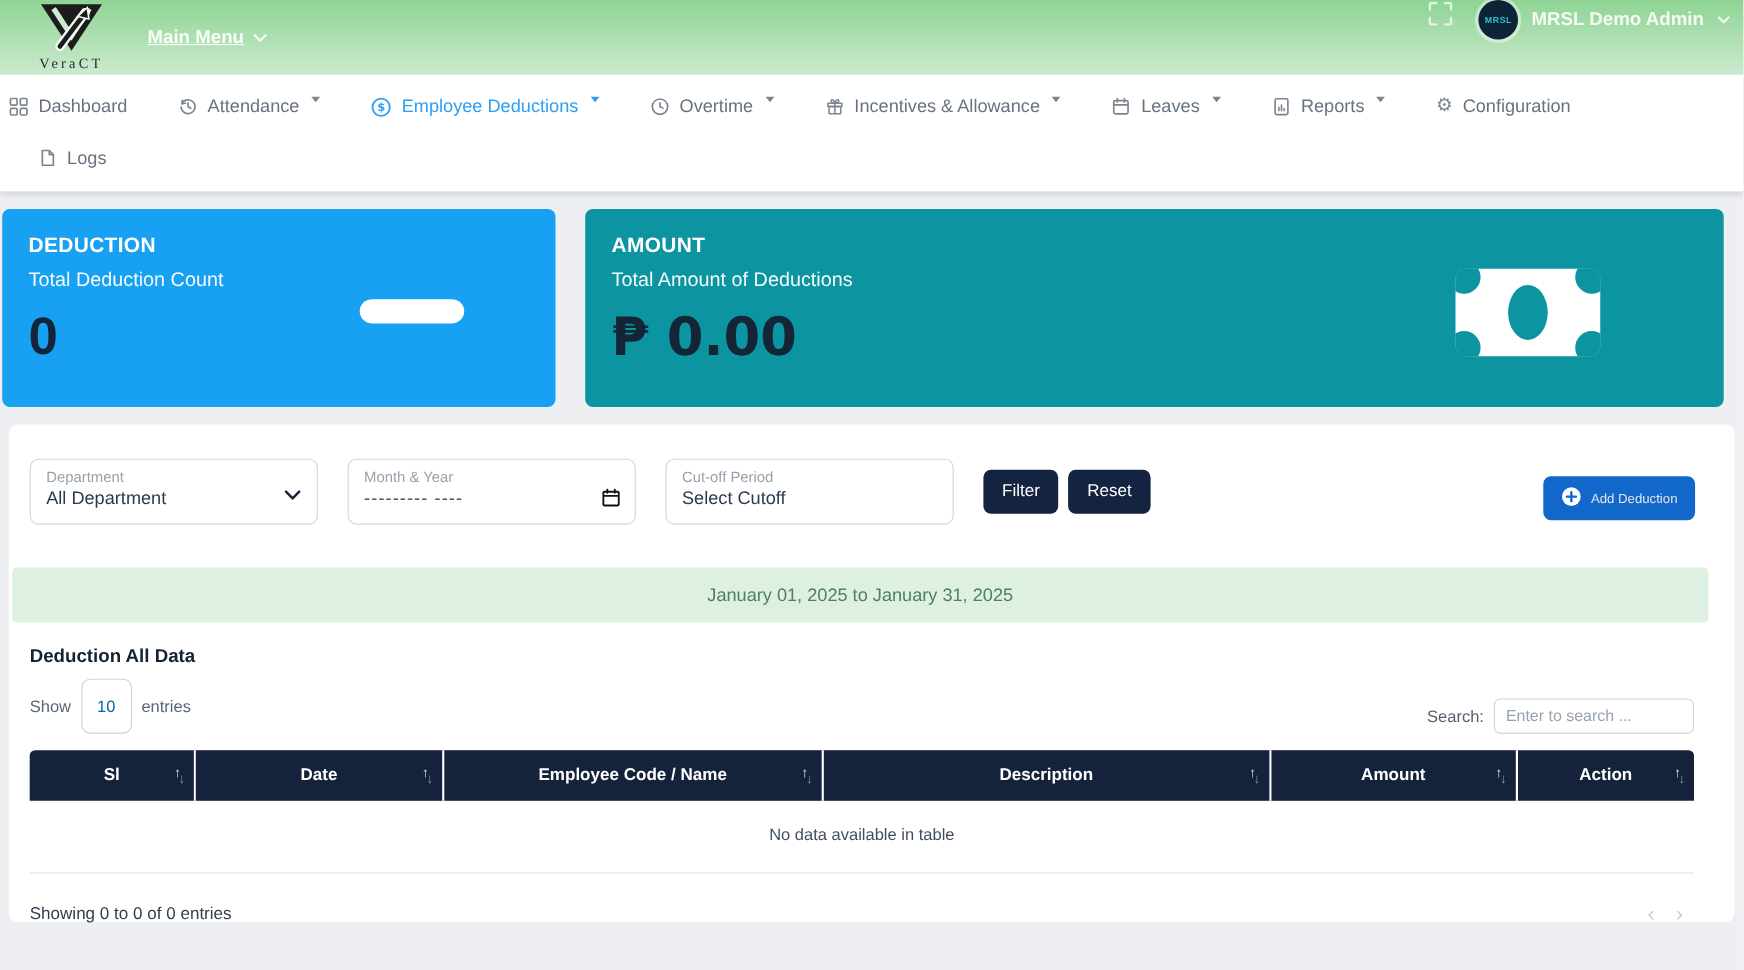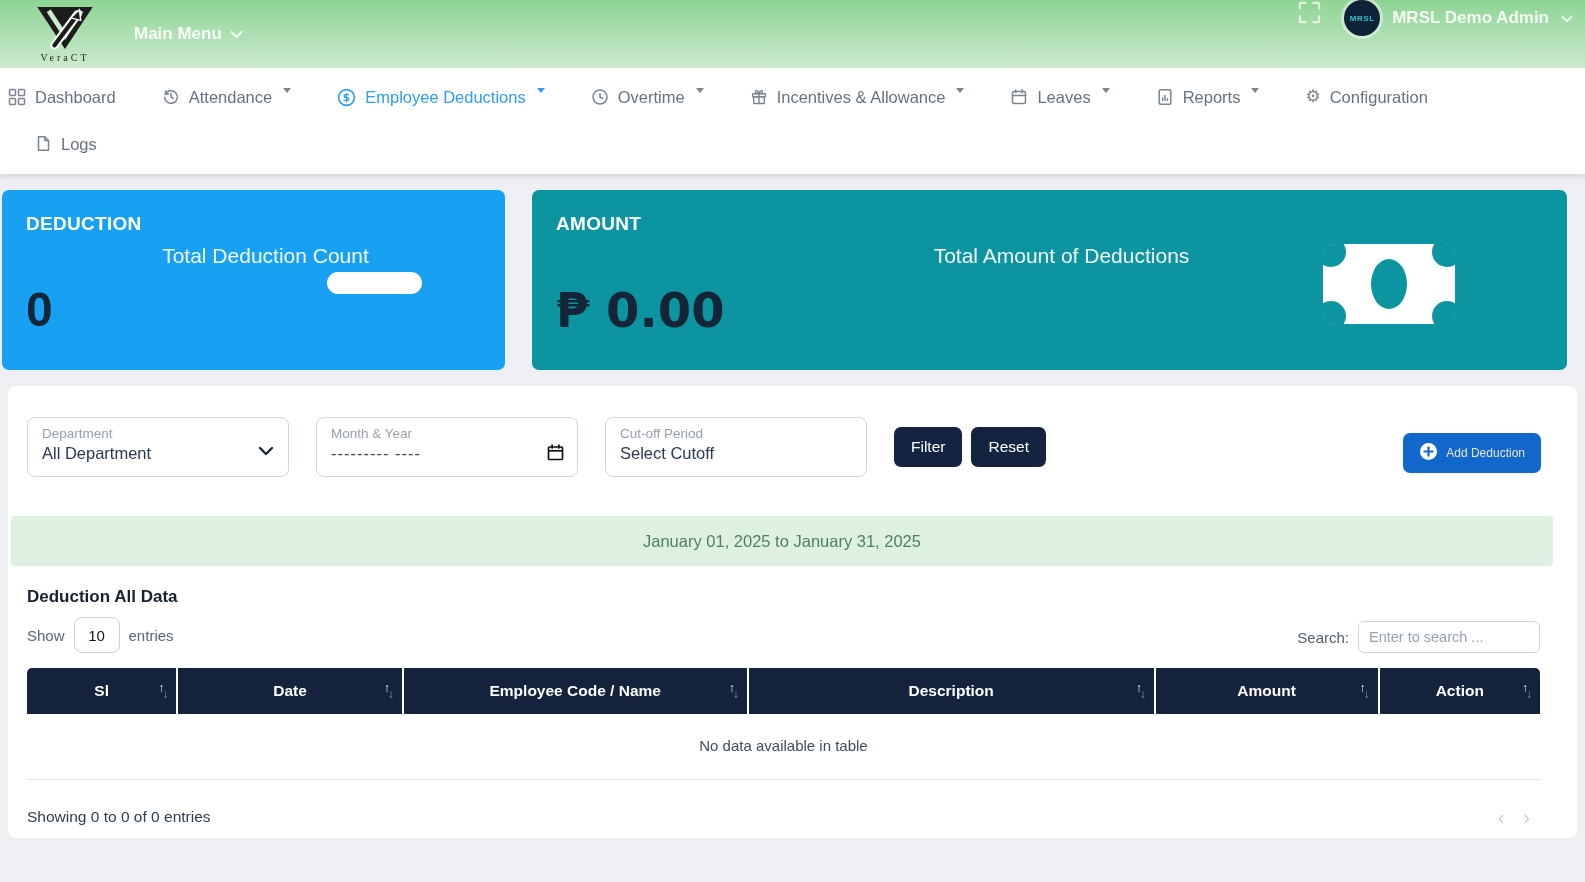--- a/index.html
+++ b/index.html
@@ -3,24 +3,24 @@
 <meta charset="utf-8">
 <style>
   * { margin:0; padding:0; box-sizing:border-box; }
   html,body { width:1585px; height:882px; overflow:hidden; background:#edeff2;
     font-family:"Liberation Sans","DejaVu Sans",sans-serif; }
 
   
   .topbar { height:68px; background:linear-gradient(180deg,#8ed494 0%,#cdeacf 100%);
     display:flex; align-items:center; position:relative; }
   .brand { display:flex; flex-direction:column; align-items:center; margin-left:22px; width:86px; }
-  .brand-text { font-family:"Liberation Serif",serif; font-size:10px; letter-spacing:3px;
+  .brand-text { font-family:"Liberation Serif",serif; font-size:13px; letter-spacing:3px;
     color:#222c24; margin-top:-2px; }
   .main-menu { display:flex; align-items:center; gap:8px; margin-left:26px;
-    color:rgba(255,255,255,.92); font-size:17px; font-weight:600; cursor:pointer; }
+    color:rgba(255,255,255,.92); font-size:17px; font-weight:600; cursor:pointer;text-decoration:underline; }
   .topbar-right { position:absolute; right:12px; top:0; height:68px; display:flex; align-items:flex-start; gap:22px; }
   .fs-btn { cursor:pointer; display:flex; }
   .user-chip { display:flex; align-items:center; gap:12px; cursor:pointer; }
   .avatar { width:36px; height:36px; border-radius:50%; background:#0e2238;
     box-shadow:0 0 0 3px rgba(255,255,255,.45); display:flex; align-items:center; justify-content:center; }
   .avatar span { color:#2ec1ca; font-size:8px; font-weight:bold; letter-spacing:.5px; }
   .user-name { color:#f4fbf4; font-size:17px; font-weight:600; }
 
   
   .navbar { background:#fff; box-shadow:0 3px 5px rgba(30,40,60,.12); padding:20px 0 20px 0; position:relative; z-index:2; }
@@ -35,21 +35,21 @@
   .nav-item.active .caret { border-top-color:#2d9ef3; }
   .nicon { display:flex; align-items:center; }
   .gear-glyph { font-family:"DejaVu Sans",sans-serif; font-size:17px; color:#7b858f; line-height:1; }
 
   
   .cards-row { display:flex; gap:27px; margin:16px 18px 0 2px; }
   .scard { height:180px; border-radius:7px; position:relative; color:#fff; padding:23px 0 0 24px; }
   .scard.deduction { width:503px; background:#18a0f2; }
   .scard.amount { flex:1; background:#0d94a1; }
   .scard-title { font-size:19px; font-weight:bold; letter-spacing:.3px; }
-  .scard-sub { font-size:21px; margin-top:9px; color:#f2fafd;text-align:center; }
+  .scard-sub { font-size:18px; margin-top:9px; color:#f2fafd; }
   .scard-value { font-size:48px; font-weight:bold; color:#132536; margin-top:18px; line-height:1; }
   .peso { font-family:"DejaVu Sans","Liberation Sans",sans-serif; }
   .pill { position:absolute; right:83px; top:82px; width:95px; height:22px; border-radius:11px; background:#fff; }
   .money-icon { position:absolute; right:112px; top:54px; }
 
   
   .main-card { background:#fff; border-radius:8px; margin:16px 8px 0 8px; height:452px; }
 
   .filter-row { display:flex; align-items:center; padding:31px 36px 0 19px; }
   .fbox { width:262px; height:60px; border:1px solid #ced6de; border-radius:8px;
@@ -67,22 +67,22 @@
   .btn-add { margin-left:auto; height:40px; background:#1267cb; color:#e5e5e5; border:none; border-radius:7px;
     font-size:12px; font-family:inherit; padding:0 16px; display:flex; align-items:center; gap:8px; cursor:pointer;margin-top:12px; }
 
   .banner { margin:39px 24px 0 3px; height:50px; background:#def0e2; border-radius:4px;
     display:flex; align-items:center; justify-content:center; font-size:16.5px; color:#4f8161; }
 
   .section-title { margin:21px 0 0 19px; font-size:17px; font-weight:bold; color:#15222f; }
 
   .controls-row { display:flex; align-items:flex-end; margin:10px 37px 0 19px; }
   .show-group { display:flex; align-items:center; gap:9px; font-size:15px; color:#5a6672; }
-  .entries-input { width:46px; height:36px; border:1px solid #c9d1d9; border-radius:8px;
-    text-align:center; font-size:15px; color:#0f172a; font-family:inherit; }
+  .entries-input { width:46px; height:50px; border:1px solid #c9d1d9; border-radius:8px;
+    text-align:center; font-size:15px; color:#0369a1; font-family:inherit; }
   .search-group { margin-left:auto; display:flex; align-items:center; gap:9px; font-size:15px; color:#55606c; }
   .search-input { width:182px; height:32px; border:1px solid #ccd4dc; border-radius:6px;
     padding:0 10px; font-size:14.5px; color:#3f4c59; font-family:inherit; }
   .search-input::placeholder { color:#97a3ae; }
 
   .table-wrap { margin:15px 37px 0 19px; }
   table.data-table { width:100%; border-collapse:separate; border-spacing:0; }
   .data-table th { background:#15223c; color:#fff; font-size:15.5px; font-weight:bold;
     height:46px; position:relative; text-align:center; border-right:2px solid #fff; cursor:pointer; }
   .data-table th:first-child { border-top-left-radius:5px; }

